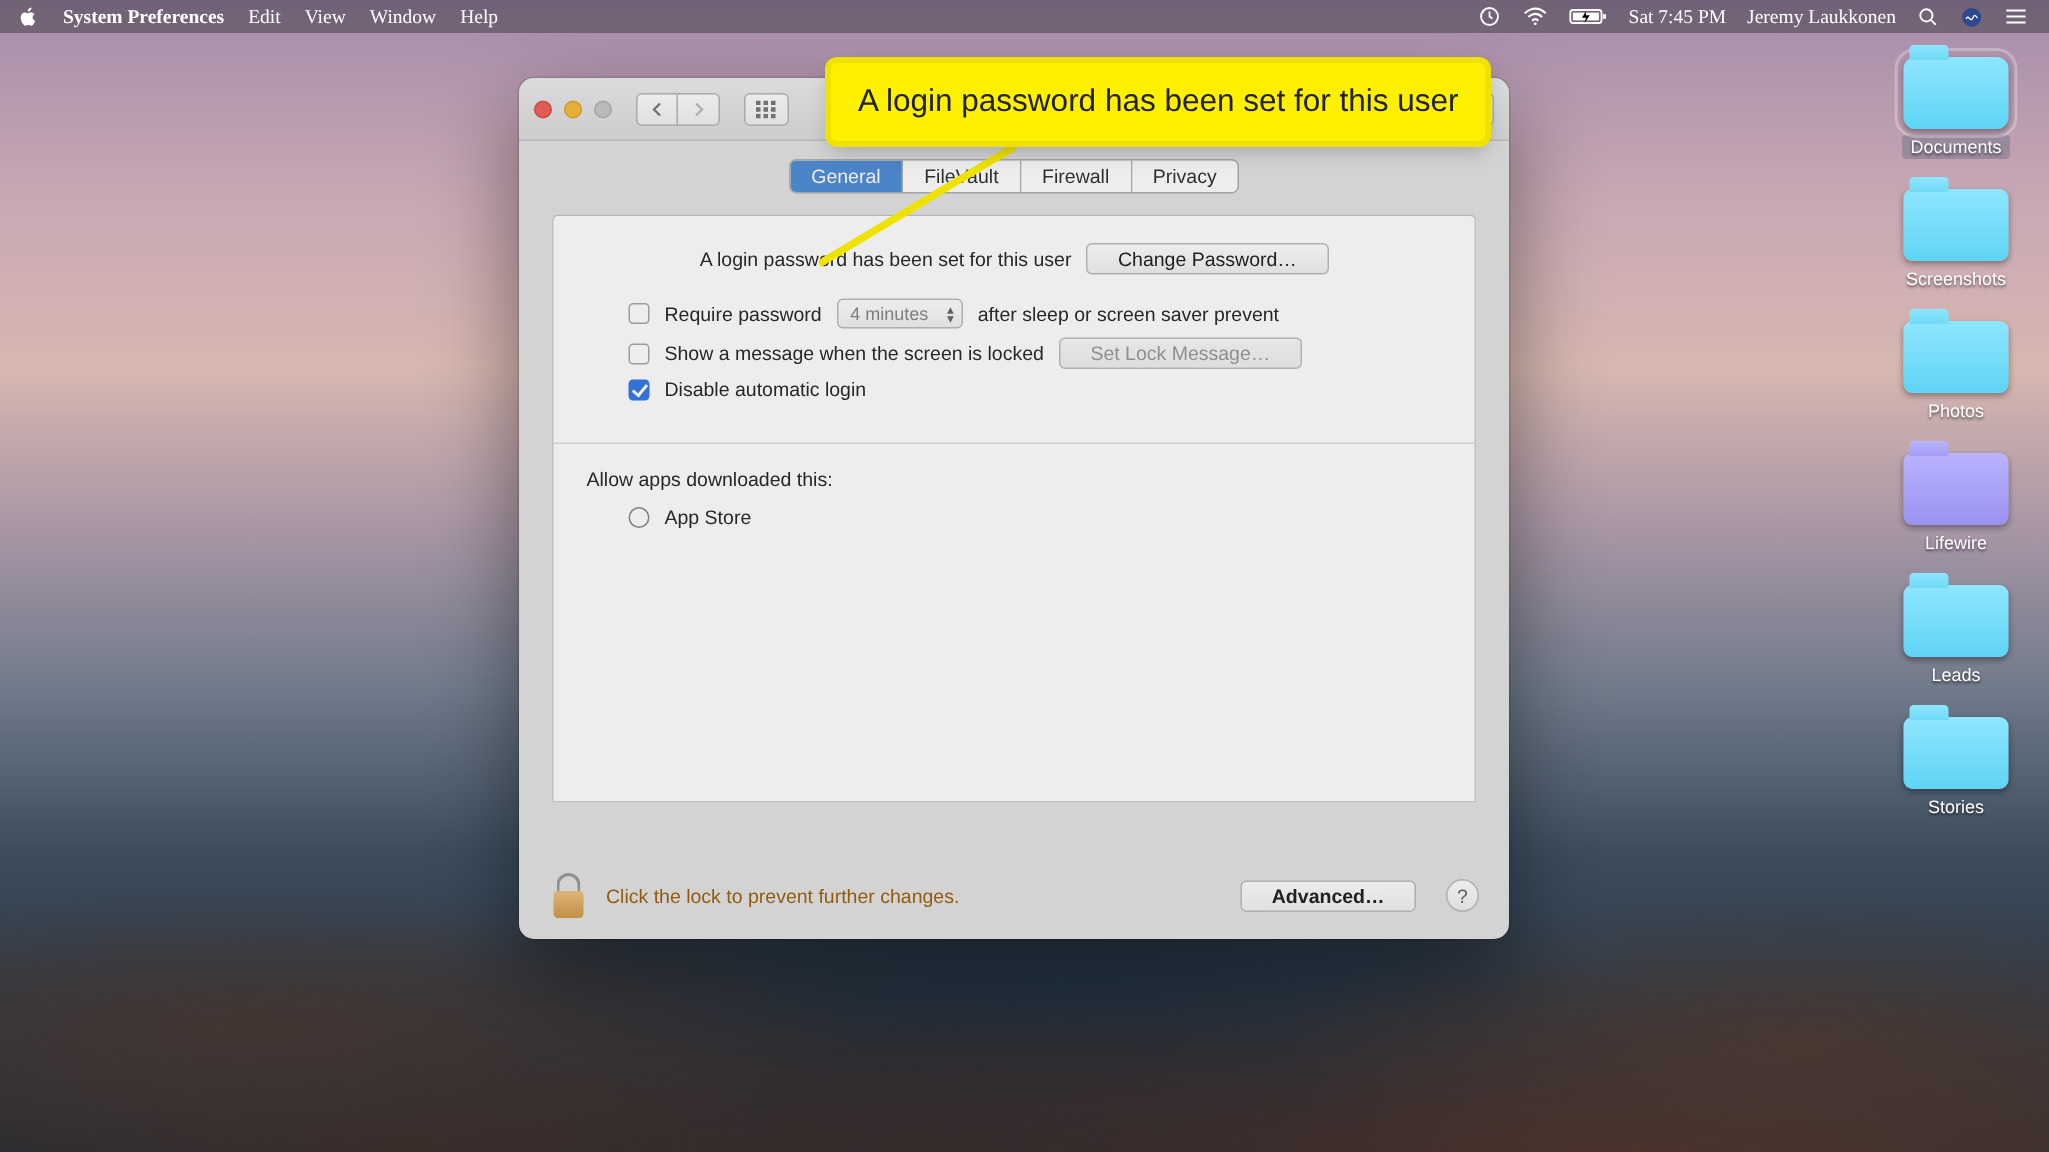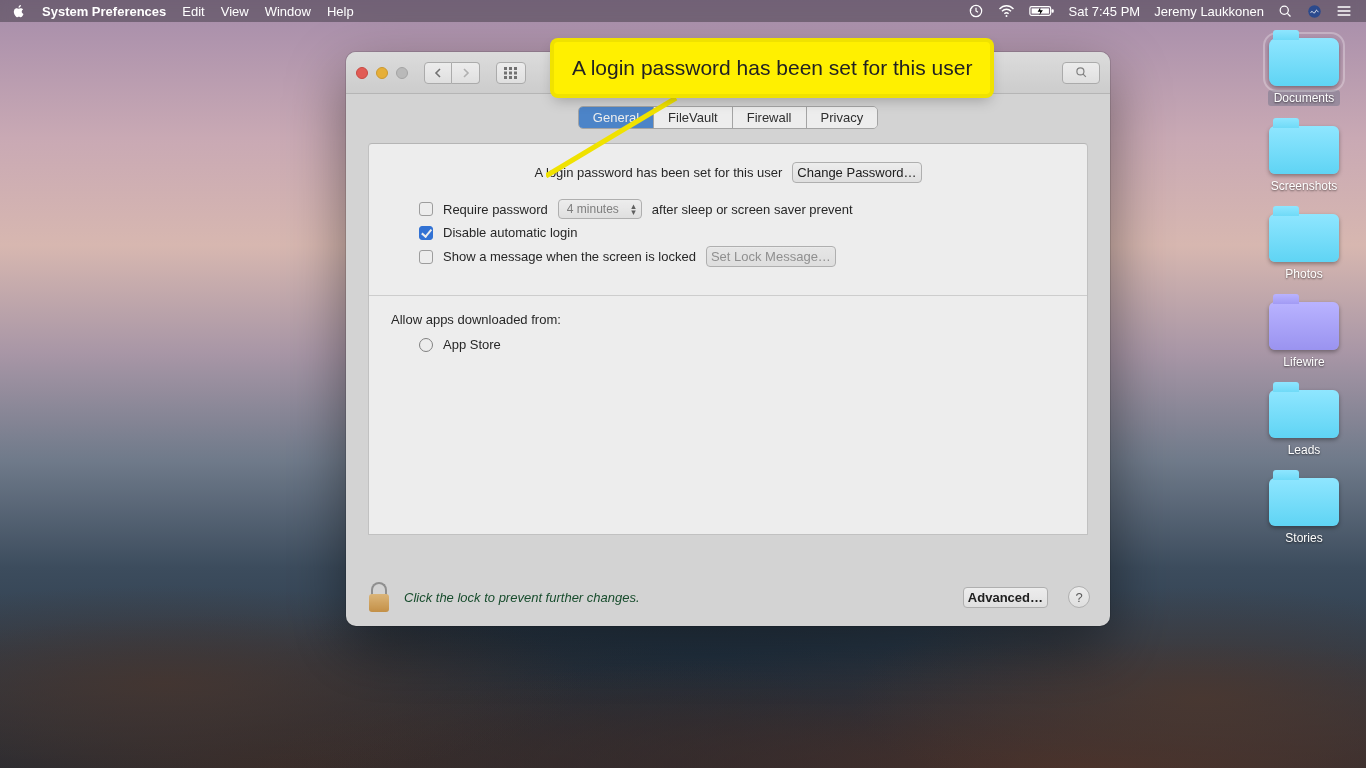--- a/index.html
+++ b/index.html
@@ -27,21 +27,21 @@
   .menubar {
     position: absolute; top:0; left:0; right:0; height:22px;
     background: rgba(30,30,34,.38);
     backdrop-filter: blur(4px);
     display:flex; align-items:center; color:#fff; font-size:13px;
     z-index:20;
   }
   .menubar .left { display:flex; align-items:center; gap:16px; padding-left:12px; }
   .menubar .right { margin-left:auto; display:flex; align-items:center; gap:14px; padding-right:14px; }
   .menubar .app { font-weight:600; }
-  .menubar .item { cursor:default; }
+  .menubar .item { cursor:default;font-family:Liberation Serif, serif; }
   .menubar svg { display:block; }
   .menubar .mi { display:flex; align-items:center; }
 
   
   .desk-icons { position:absolute; top:38px; right:14px; width:96px; display:flex; flex-direction:column; gap:20px; z-index:5;}
   .dicon { display:flex; flex-direction:column; align-items:center; gap:4px; color:#fff; font-size:12px; text-shadow:0 1px 2px rgba(0,0,0,.6);}
   .folder {
     width:70px; height:48px; border-radius:6px;
     background:linear-gradient(180deg,#8fe6ff 0%,#5fd4f4 100%);
     position:relative; box-shadow:0 2px 4px rgba(0,0,0,.35);
@@ -54,21 +54,21 @@
   .folder.purple::before{ background:linear-gradient(180deg,#b9b3ff 0%,#a29bf4 100%);}
   .dicon.sel .folder{ outline:2px solid rgba(255,255,255,.28); outline-offset:4px; border-radius:8px;}
   .dicon .lbl{ padding:1px 6px; border-radius:3px;}
   .dicon.sel .lbl{ background:rgba(120,120,140,.55);}
 
   
   .dim { position:absolute; inset:0; background:rgba(0,0,0,.0); z-index:6; }
 
   
   .window {
-    position:absolute; left:346px; top:52px; width:764px; height:574px;
+    position:absolute; left:346px; top:52px; width:660px; height:574px;
     background:#e3e3e3; border-radius:10px; box-shadow:0 22px 60px rgba(0,0,0,.45), 0 0 0 1px rgba(0,0,0,.12);
     z-index:10; overflow:hidden;
     filter: brightness(.93) saturate(.9);
   }
   .titlebar { height:42px; background:linear-gradient(180deg,#ececec,#dcdcdc); border-bottom:1px solid #c3c3c3; display:flex; align-items:center; padding:0 10px; gap:8px;}
   .traffic { display:flex; gap:8px; }
   .dot { width:12px; height:12px; border-radius:50%; }
   .dot.red{background:#ff5f57;border:1px solid #e24b43;}
   .dot.yel{background:#febc2e;border:1px solid #e0a326;}
   .dot.grn{background:#c7c7c7;border:1px solid #b0b0b0;}
@@ -87,21 +87,21 @@
   .tabs { display:flex; justify-content:center; margin-top:12px;}
   .segment { display:flex; border:1px solid #b0b0b0; border-radius:5px; overflow:hidden; font-size:13px;}
   .seg { padding:3px 14px; background:#fff; color:#333; border-right:1px solid #b0b0b0; cursor:default;}
   .seg:last-child{border-right:none;}
   .seg.active{ background:#4c8fe0; color:#fff;}
   
   .pane { margin:14px 22px 0; background:#fff; border:1px solid #cfcfcf; border-top-color:#c3c3c3; border-radius:4px 4px 0 0; padding:18px 22px 22px; min-height:392px;}
   .row { display:flex; align-items:center; gap:10px; font-size:13px; color:#2a2a2a; margin-bottom:6px;}
   .row.indent{ padding-left:28px;}
   .btn {
-    font-size:13px; padding:2px 4px; border-radius:4px;
+    font-size:13px; padding:2px 20px; border-radius:4px;
     background:linear-gradient(180deg,#ffffff,#f0f0f0);
     border:1px solid #bcbcbc; color:#222; box-shadow:0 1px 0 rgba(255,255,255,.6) inset;text-align:right;
   }
   .btn.disabled{ color:#9a9a9a; background:linear-gradient(180deg,#f7f7f7,#efefef);}
   .check{ width:14px; height:14px; border:1px solid #a9a9a9; border-radius:3px; background:#fff; display:inline-flex; align-items:center; justify-content:center;}
   .check.on{ background:#2f7bf0; border-color:#2f7bf0;}
   .check.on::after{content:""; width:4px; height:8px; border:solid #fff; border-width:0 2px 2px 0; transform:rotate(40deg) translateY(-1px);}
   .select{
     font-size:12px; color:#888; border:1px solid #bcbcbc; border-radius:4px; padding:2px 22px 2px 8px;
     background:linear-gradient(180deg,#fff,#f0f0f0); position:relative;
@@ -113,21 +113,21 @@
   .divider{height:1px;background:#dcdcdc;margin:28px -22px 16px;}
   .radio{width:14px;height:14px;border:1px solid #8a8a8a;border-radius:50%;background:#fff;display:inline-flex;align-items:center;justify-content:center;}
   .radio.on{border-color:#2f7bf0;background:#2f7bf0;}
   .radio.on::after{content:"";width:5px;height:5px;border-radius:50%;background:#fff;}
 
   
   .footer{ position:absolute; left:0; right:0; bottom:0; height:58px; display:flex; align-items:center; padding:0 20px; gap:12px;}
   .lock{ width:26px; height:30px; position:relative;}
   .lock .body{position:absolute;bottom:0;left:3px;right:3px;top:12px;border-radius:3px;background:linear-gradient(180deg,#f0c27a,#d79a43);}
   .lock .sh{position:absolute;top:0;left:50%;transform:translateX(-50%);width:16px;height:14px;border:2.5px solid #9a9a9a;border-bottom:none;border-radius:10px 10px 0 0;}
-  .hint{font-size:13px;color:#14532d;font-style:italic;}
+  .hint{font-size:13px;color:#a16207;}
   .footer .btn{margin-left:auto;font-weight:bold;}
   .qmark{ width:22px;height:22px;border-radius:50%;border:1px solid #bdbdbd;background:linear-gradient(180deg,#fff,#efefef);display:flex;align-items:center;justify-content:center;color:#636363;font-size:13px;margin-left:8px;}
 
   
   .callout{
     position:absolute; left:554px; top:42px; padding:14px 18px;
     background:#fff000; color:#222; font-size:21px; border-radius:4px;
     box-shadow:0 0 0 4px #f0e200, 0 6px 14px rgba(0,0,0,.25);
     z-index:40; white-space:nowrap;
   }
@@ -286,33 +286,33 @@
     <div class="row indent">
       <span class="check"></span>
       <span>Require password</span>
       <span class="select">
         <span>4 minutes</span>
         <span class="updown">▴<br>▾</span>
       </span>
       <span>after sleep or screen saver prevent</span>
     </div>
     <div class="row indent">
-      <span class="check on"></span>
-      <span>Disable automatic login</span>
-    </div>
-    <div class="row indent">
       <span class="check"></span>
       <span>Show a message when the screen is locked</span>
       <button class="btn disabled">Set Lock Message…</button>
     </div>
+    <div class="row indent">
+      <span class="check on"></span>
+      <span>Disable automatic login</span>
+    </div>
 
     <div class="divider"></div>
 
     <div class="row" style="margin-bottom:10px;">
-      <span>Allow apps downloaded from:</span>
+      <span>Allow apps downloaded this:</span>
     </div>
     <div class="row indent">
       <span class="radio"></span>
       <span>App Store</span>
     </div>
   </div>
 
   <div class="footer">
     <div class="lock">
         <div class="sh"></div>

